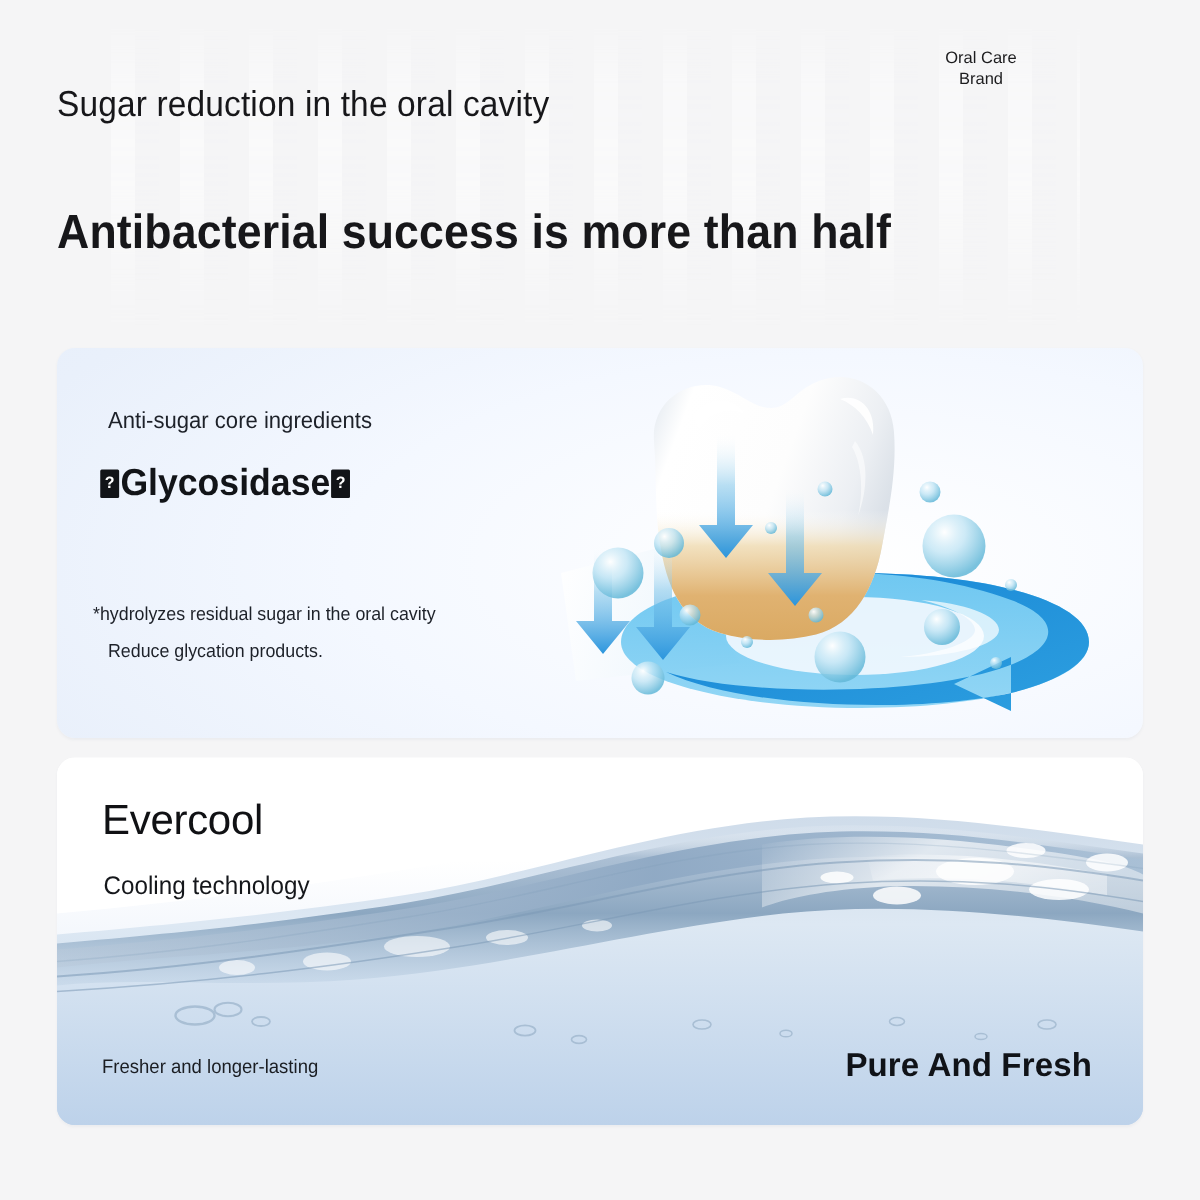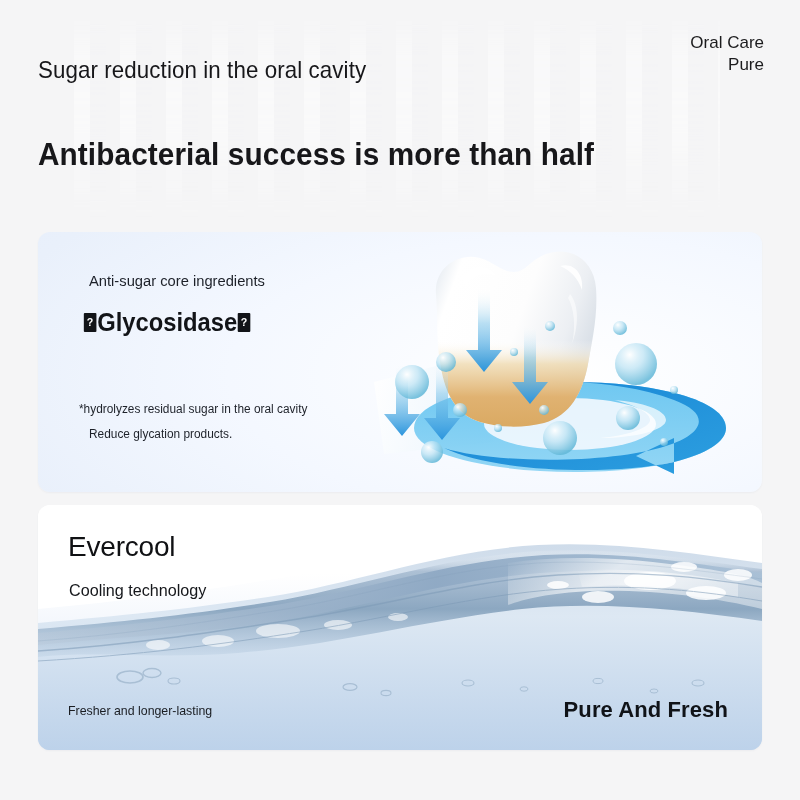--- a/index.html
+++ b/index.html
@@ -22,22 +22,22 @@
         rgba(255,255,255,.95) 14px, rgba(255,255,255,.95) 30px,
         rgba(244,244,246,.9) 30px, rgba(244,244,246,.9) 46px);
     -webkit-mask-image:linear-gradient(180deg,rgba(0,0,0,.0) 0%,rgba(0,0,0,.75) 18%,rgba(0,0,0,.85) 55%,rgba(0,0,0,0) 100%);
     mask-image:linear-gradient(180deg,rgba(0,0,0,0) 0%,rgba(0,0,0,.75) 18%,rgba(0,0,0,.85) 55%,rgba(0,0,0,0) 100%);
   }
 
   
   .header{position:absolute;left:0;top:0;width:800px;height:210px;}
   .brand{
     position:absolute;right:36px;top:32px;width:220px;
-    text-align:right;line-height:1.28;
-    font-size:17px;color:#1c1c1e;font-weight:400;
+    text-align:center;line-height:1.28;
+    font-size:11px;color:#1c1c1e;font-weight:400;
     font-family:"Liberation Sans", sans-serif;
   }
   .brand div{display:block;}
   .headline{
     position:absolute;left:38px;color:#17171a;
     font-family:"Liberation Sans Narrow","Liberation Sans", sans-serif;
     font-stretch:condensed;
     transform-origin:left center;
     white-space:nowrap;
   }
@@ -45,21 +45,21 @@
   .headline-2{top:136px;font-size:32px;font-weight:700;letter-spacing:.1px;transform:scaleX(.93);}
 
   
   .card1{
     position:absolute;left:38px;top:232px;width:724px;height:260px;
     border-radius:12px;overflow:hidden;
     background:
       radial-gradient(120% 140% at 72% 55%, #ffffff 0%, #f4f8ff 38%, #e9f0fb 68%, #e4edfa 100%);
     box-shadow:0 1px 2px rgba(60,80,120,.05);
   }
-  .c1-text{position:absolute;left:30px;top:0;width:330px;height:100%;margin-left:17px;}
+  .c1-text{position:absolute;left:30px;top:0;width:330px;height:100%;}
   .c1-kicker{
     position:absolute;left:4px;top:40px;font-size:15.5px;color:#1d2129;
     font-family:"Liberation Sans Narrow","Liberation Sans", sans-serif;
     font-stretch:condensed;transform:scaleX(.95);transform-origin:left center;white-space:nowrap;
   }
   .c1-title{
     position:absolute;left:-2px;top:76px;font-size:25px;font-weight:700;color:#121418;
     font-family:"Liberation Sans Narrow","Liberation Sans", sans-serif;
     font-stretch:condensed;transform:scaleX(.95);transform-origin:left center;white-space:nowrap;
     display:flex;align-items:center;
@@ -116,21 +116,21 @@
 <body>
 
 <div class="page">
 
   <div class="header">
 
     <div class="watermark"></div>
 
     <div class="brand">
       <div>Oral Care</div>
-      <div>Pure</div>
+      <div>Brand</div>
     </div>
 
     <div class="headline headline-1">Sugar reduction in the oral cavity</div>
 
     <div class="headline headline-2">Antibacterial success is more than half</div>
   </div>
 
   <div class="card1">
 
     <div class="c1-text">

